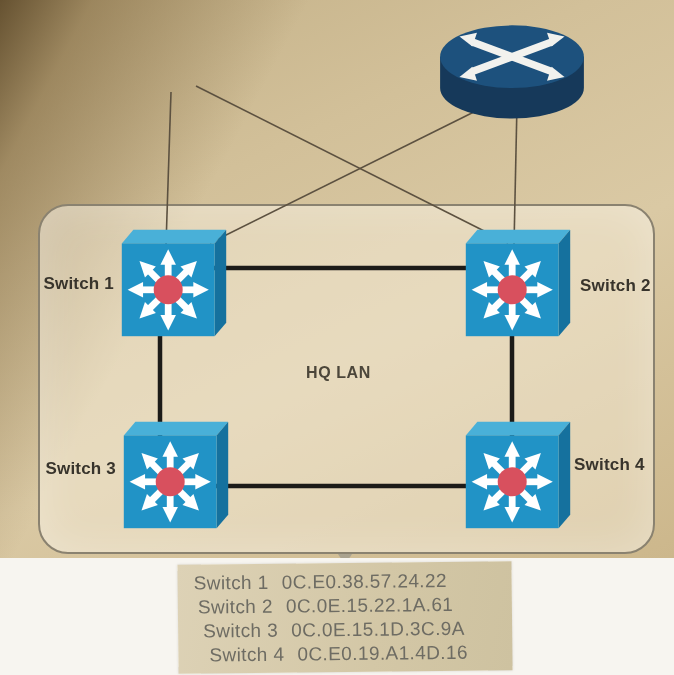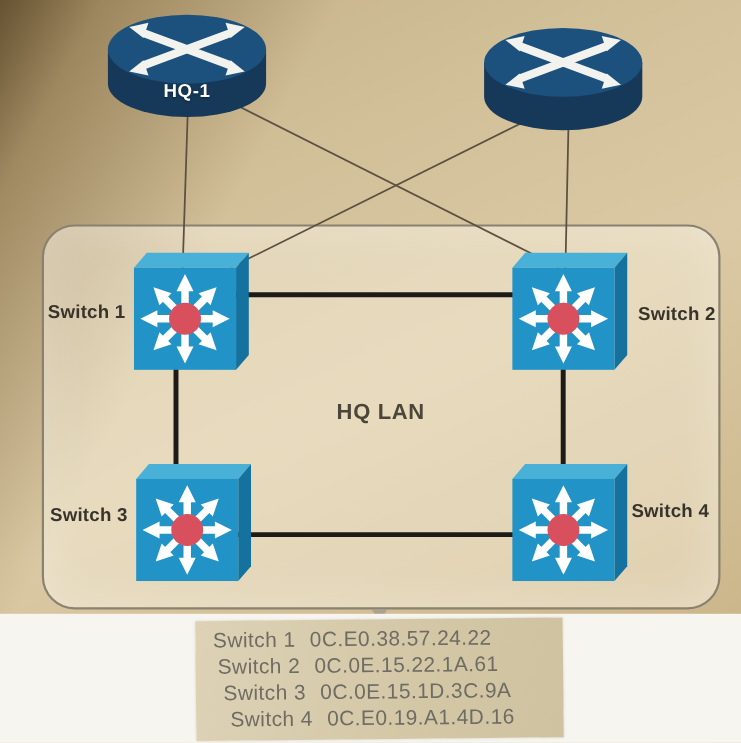--- a/index.html
+++ b/index.html
@@ -26,21 +26,21 @@
     position:absolute;left:0;right:0;top:63%;text-align:center;
     color:#ffffff;font-weight:bold;font-size:17px;letter-spacing:.5px;
     text-shadow:0 1px 2px rgba(0,0,0,.45);
   }
   .switch{width:116px;height:116px;}
   .dev-label{
     position:absolute;font-weight:bold;font-size:17px;color:#38342c;
     letter-spacing:.2px;white-space:nowrap;
   }
   .lan-label{
-    position:absolute;left:306px;top:364px;font-weight:bold;font-size:20px;
+    position:absolute;left:306px;top:364px;font-weight:bold;font-size:16px;
     color:#4c463a;letter-spacing:.6px;text-align:right;
   }
   
   .bottom-strip{position:absolute;left:0;top:558px;width:674px;height:117px;background:#f7f5f0;}
   .mac-box{
     position:absolute;left:178px;top:563px;width:334px;height:109px;
     background:linear-gradient(100deg,#ddd2b6 0%,#d3c7a6 60%,#cec2a0 100%);
     transform:rotate(-0.6deg);
     padding:7px 0 0 16px;box-sizing:border-box;
     box-shadow:0 0 3px rgba(0,0,0,0.12);
@@ -104,26 +104,20 @@
     <line x1="494" y1="102" x2="210" y2="243" stroke="#5c5140" stroke-width="1.6"></line>
 
     <line x1="190" y1="268" x2="500" y2="268" stroke="#1c1b18" stroke-width="4.5"></line>
     <line x1="190" y1="486" x2="500" y2="486" stroke="#1c1b18" stroke-width="4.5"></line>
     <line x1="160" y1="300" x2="160" y2="460" stroke="#1c1b18" stroke-width="4.5"></line>
     <line x1="512" y1="300" x2="512" y2="460" stroke="#1c1b18" stroke-width="4.5"></line>
 
     <polygon points="338,554 352,554 345,565" fill="#a39d8e" opacity="0.85"></polygon>
   </svg>
 
-  <div class="node router" style="left:86px;top:6px;">
-    <svg class="glyph" viewBox="0 0 170 115">
-        <use href="#sym-router"></use>
-      </svg>
-    <div class="router-label">HQ-1</div>
-  </div>
   <div class="node router" style="left:428px;top:18px;">
     <svg class="glyph" viewBox="0 0 170 115">
         <use href="#sym-router"></use>
       </svg>
   </div>
 
   <div class="node switch" style="left:116px;top:226px;">
     <svg class="glyph" viewBox="0 0 120 120">
         <use href="#sym-switch"></use>
       </svg>

